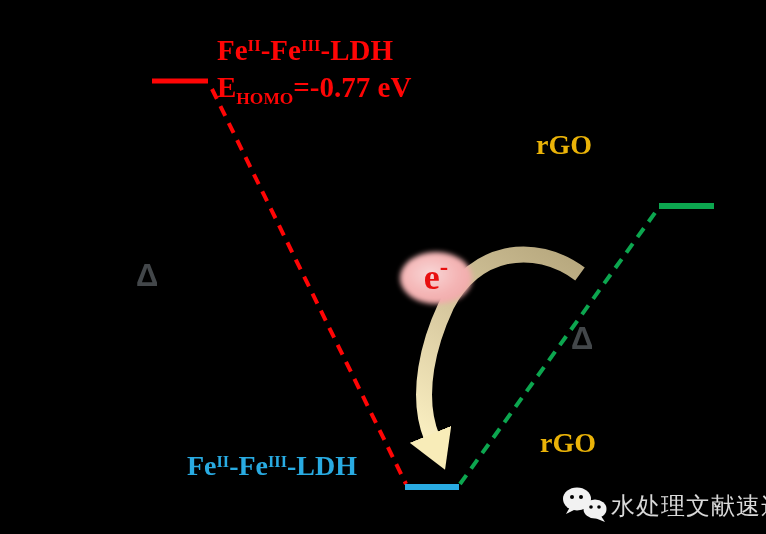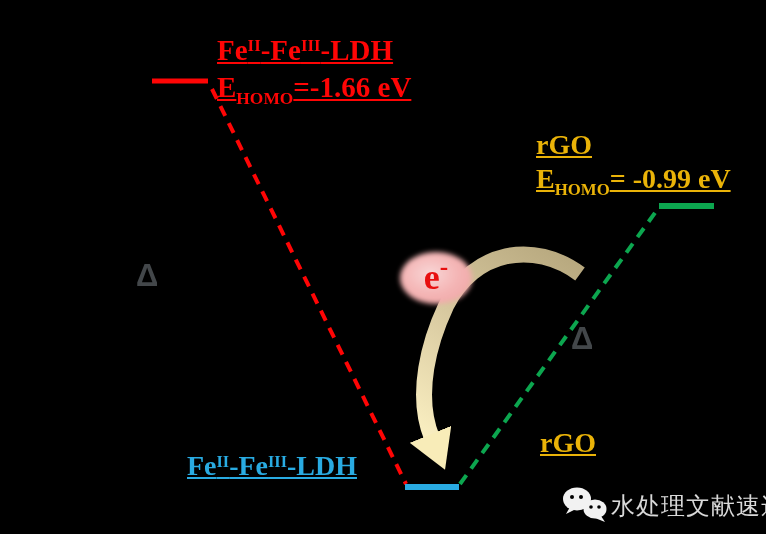--- a/index.html
+++ b/index.html
@@ -4,21 +4,21 @@
 <style>
   html,body{margin:0;padding:0;background:#111;}
   .canvas{
     position:relative;
     width:766px;height:534px;
     background:#000;
     overflow:hidden;
     font-family:"Liberation Serif", serif;
   }
   .layer{position:absolute;left:0;top:0;width:766px;height:534px;}
-  .t{position:absolute;font-weight:bold;white-space:nowrap;text-decoration:underline;}
+  .t{position:absolute;font-weight:bold;white-space:nowrap;}
   .t .sp{font-size:58%;vertical-align:0.52em;}
   .t sub{font-size:60%;line-height:0;margin-top:48px;}
   .red{color:#ff0505;}
   .green{color:#eab308;}
   .cyan{color:#29abe2;}
   .lbl-ldh-homo{left:217px;top:27px;font-size:29px;line-height:37px;}
   .lbl-rgo-homo{left:536px;top:128px;font-size:28px;line-height:34px;}
   .lbl-ldh-lumo{left:187px;top:444px;font-size:28px;line-height:36px;}
   .lbl-rgo-lumo{left:540px;top:426px;font-size:28px;line-height:33px;}
   .delta{
@@ -86,26 +86,25 @@
       <circle cx="19" cy="10" r="2" fill="#000"></circle>
       <ellipse cx="33" cy="22" rx="11.5" ry="9.5" fill="#f2f2f2"></ellipse>
       <path d="M 39 29 L 43 35 L 33 31 Z" fill="#f2f2f2"></path>
       <circle cx="29" cy="20" r="1.8" fill="#000"></circle>
       <circle cx="37" cy="20" r="1.8" fill="#000"></circle>
     </g>
   </svg>
 
   <div class="t red lbl-ldh-homo">
     <div><span>Fe</span><span class="sp">II</span><span>-Fe</span><span class="sp">III</span><span>-LDH</span></div>
-    <div><span>E</span><sub>HOMO</sub><span>=-1.66 eV</span></div>
+    <div><span>E</span><sub>HOMO</sub><span>=-0.77 eV</span></div>
   </div>
 
   <div class="t green lbl-rgo-homo">
     <div>rGO</div>
-    <div><span>E</span><sub>HOMO</sub><span>= -0.99 eV</span></div>
   </div>
 
   <div class="t cyan lbl-ldh-lumo">
     <div><span>Fe</span><span class="sp">II</span><span>-Fe</span><span class="sp">III</span><span>-LDH</span></div>
   </div>
 
   <div class="t green lbl-rgo-lumo">
     <div>rGO</div>
   </div>
 

